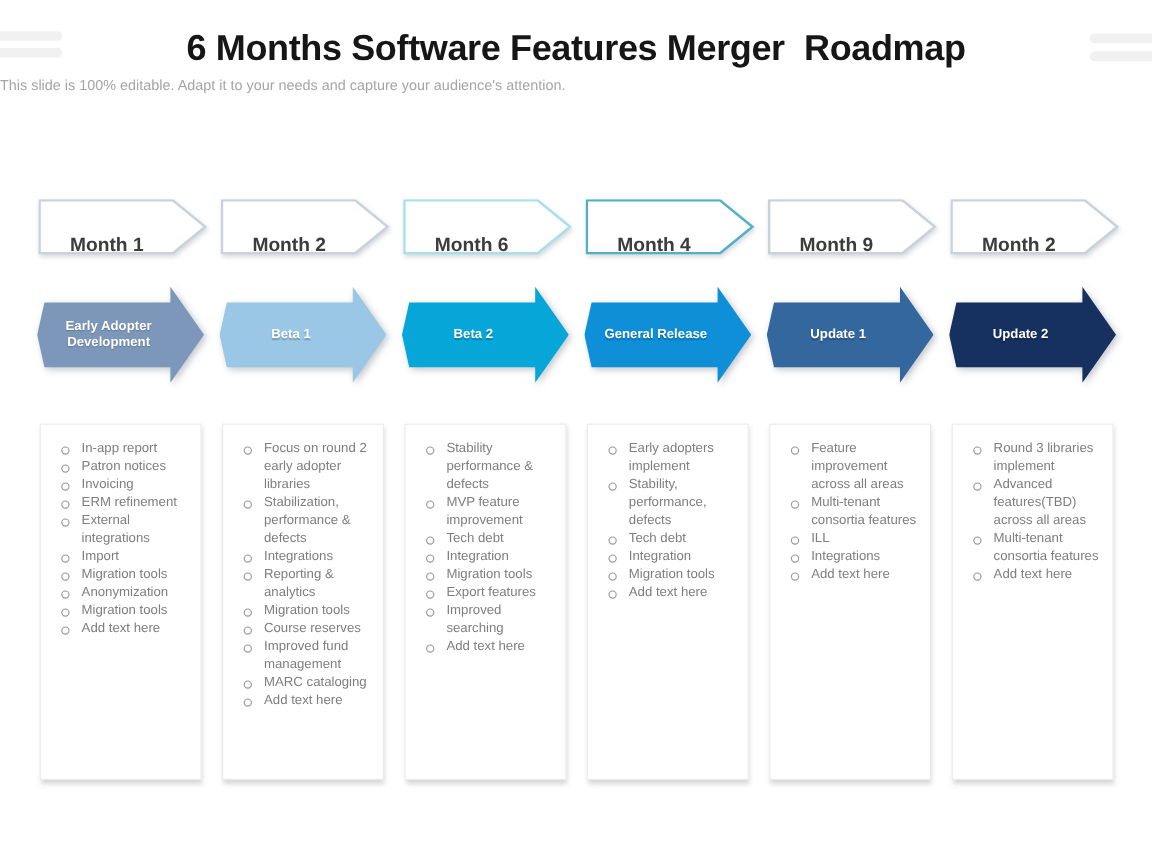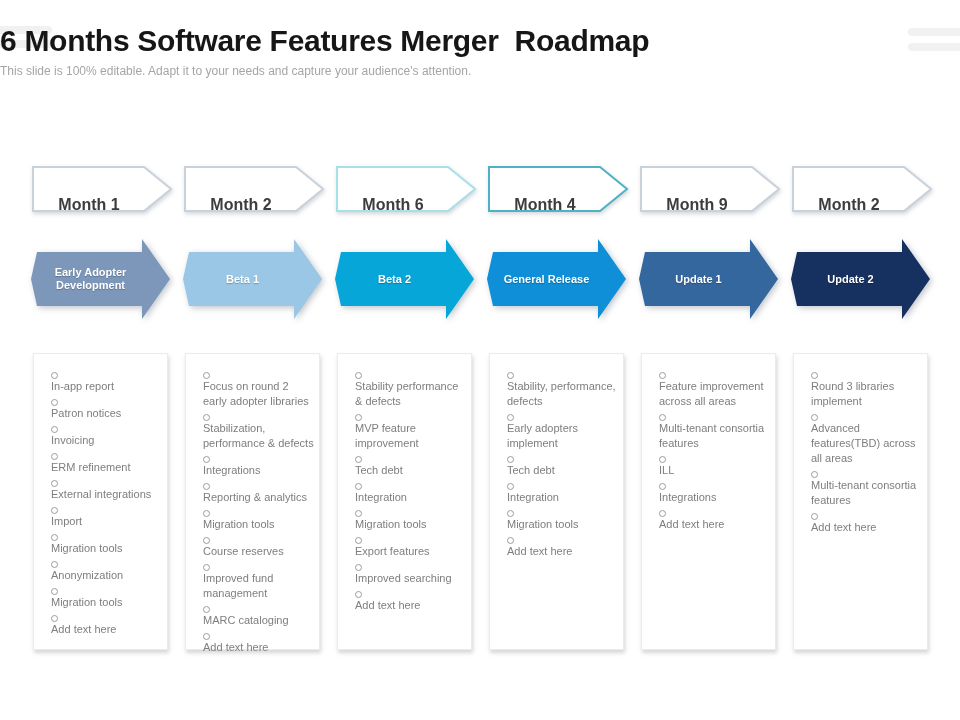--- a/index.html
+++ b/index.html
@@ -4,21 +4,21 @@
 <style>
   html,body{margin:0;padding:0;background:#fff;}
   #stage{
     position:relative;width:960px;height:720px;background:#ffffff;overflow:hidden;
     font-family:"Liberation Sans",sans-serif;
   }
   .stripe{position:absolute;height:8px;width:52px;background:#f1f1f2;}
   .stripe.left{left:0;border-radius:0 4px 4px 0;}
   .stripe.right{left:908px;border-radius:4px 0 0 4px;}
   .slide-title{
-    position:absolute;top:24px;left:0;width:100%;text-align:left;
+    position:absolute;top:24px;left:0;width:100%;text-align:center;
     font-size:30px;font-weight:bold;color:#161616;letter-spacing:-0.3px;white-space:pre;
   }
   .slide-subtitle{
     position:absolute;top:64px;left:0;width:100%;
     font-size:12px;color:#a5a5a5;
   }
   .column{position:absolute;top:0;width:152px;height:720px;}
   .banner-svg{position:absolute;left:-1px;top:166px;
     filter:drop-shadow(1px 2px 2px rgba(125,135,150,.35));}
   .banner-label{
@@ -34,21 +34,21 @@
     font-size:11px;line-height:13px;font-weight:bold;color:#ffffff;
     text-shadow:0 1px 1px rgba(0,0,0,.25);
   }
   .card{
     position:absolute;left:0;top:353px;width:135px;height:297px;
     background:#ffffff;border:1px solid #ebebeb;box-sizing:border-box;
     box-shadow:1px 3px 4px rgba(120,120,120,.30);
     padding:13px 5px 8px 17px;
   }
   .feature-list{list-style:none;margin:0;padding:0;}
-  .feature-item{display:flex;flex-direction:column;}
+  .feature-item{display:flex;}
   .bullet{
     flex:none;width:5px;height:5px;border:1px solid #9b9b9b;border-radius:50%;
     margin:5px 10px 0 0;
   }
   .item-text{font-size:11px;line-height:15px;color:#7e7e7e;}
 </style>
 </head>
 <body>
 
 <div id="stage">
@@ -217,25 +217,25 @@
         </svg>
         <div class="banner-label">Month 4</div>
         <svg width="139" height="80" viewBox="0 0 139 80" class="arrow-svg">
           <polygon points="6,13 111,13 111,0 139,40 111,80 111,67 6,67 0,40" fill="#0e8fd8"></polygon>
         </svg>
         <div class="arrow-label">General Release</div>
         <div class="card">
           <ul class="feature-list">
             <li class="feature-item">
               <span class="bullet"></span>
+              <span class="item-text">Early adopters implement</span>
+            </li>
+            <li class="feature-item">
+              <span class="bullet"></span>
               <span class="item-text">Stability, performance, defects</span>
-            </li>
-            <li class="feature-item">
-              <span class="bullet"></span>
-              <span class="item-text">Early adopters implement</span>
             </li>
             <li class="feature-item">
               <span class="bullet"></span>
               <span class="item-text">Tech debt</span>
             </li>
             <li class="feature-item">
               <span class="bullet"></span>
               <span class="item-text">Integration</span>
             </li>
             <li class="feature-item">

